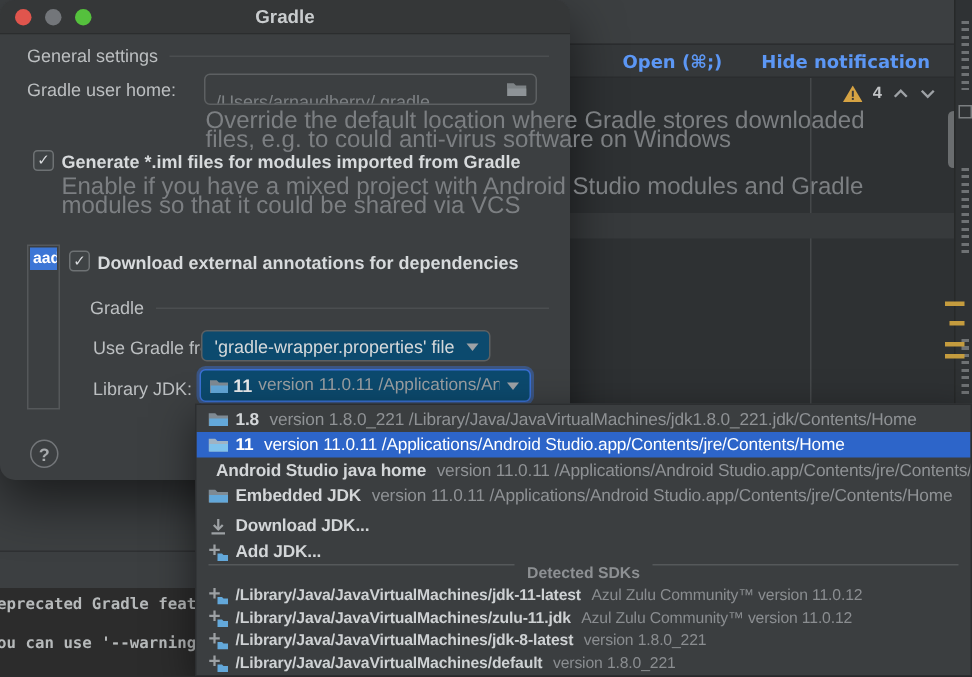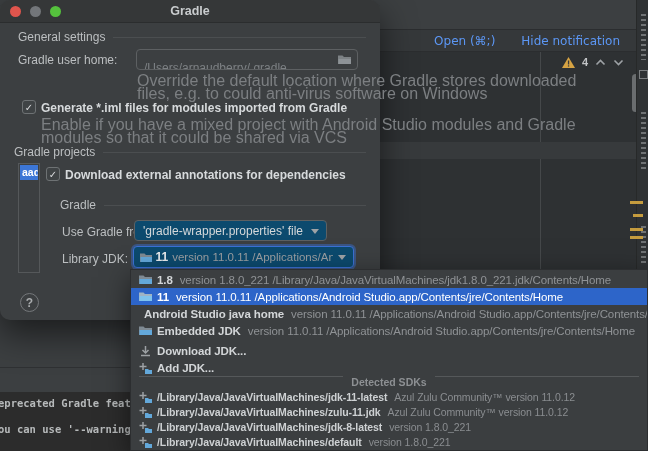--- a/index.html
+++ b/index.html
@@ -3,21 +3,21 @@
 <meta charset="utf-8">
 <style>
   html,body{margin:0;padding:0;background:#222;}
   .stage{position:relative;width:648px;height:451px;background:#3c3f41;overflow:hidden;
          font-family:"Liberation Sans",sans-serif;font-size:12px;color:#bcbfc1;}
 
   
   .notifbar{position:absolute;left:380px;top:29px;width:256px;height:23px;background:#35383a;
             border-top:1px solid #2b2d2f;border-bottom:1px solid #2b2d2f;box-sizing:border-box;
             display:flex;align-items:center;justify-content:flex-end;gap:26px;padding-right:16px;}
-  .link{color:#5c97f5;font-weight:400;font-size:12px;font-family:"DejaVu Sans","Liberation Sans",sans-serif;cursor:pointer;white-space:nowrap;}
+  .link{color:#5c97f5;font-weight:700;font-size:12px;font-family:"DejaVu Sans","Liberation Sans",sans-serif;cursor:pointer;white-space:nowrap;}
   .editor{position:absolute;left:380px;top:52px;width:256px;height:218px;background:#2e3133;}
   .editor .vdiv{position:absolute;left:160px;top:0;width:1px;height:218px;background:#45484a;}
   .editor .band{position:absolute;left:0;top:90px;width:256px;height:17px;background:#373a3c;}
   .warncluster{position:absolute;right:12px;top:4px;display:flex;align-items:center;gap:7px;}
   .warncount{color:#c2c4c6;font-size:11px;font-weight:700;}
   .vscroll{position:absolute;left:252px;top:22px;width:7px;height:38px;background:#6a6d6f;border-radius:3.5px;}
   .ystripe{position:absolute;width:13px;height:3px;background:#c59c3e;z-index:3;}
   .right-stripe{position:absolute;right:0;top:0;width:12px;height:451px;background:#2f3234;border-left:1px solid #272929;box-sizing:border-box;z-index:2;}
   .stub{position:absolute;left:4px;width:5px;background:repeating-linear-gradient(#6f7274 0 2px,transparent 2px 5px);}
   .stub.box{width:7px;height:7px;left:2px;background:none;border:1px solid #7b7e80;}
@@ -161,24 +161,20 @@
     <div class="abs helptxt" style="left:137px;top:72px;">Override the default location where Gradle stores downloaded</div>
     <div class="abs helptxt" style="left:137px;top:85px;">files, e.g. to could anti-virus software on Windows</div>
 
     <div class="abs cbx" style="left:22px;top:100px;">
       <span>✓</span>
     </div>
     <div class="abs cblbl" style="left:41px;top:101px;">Generate *.iml files for modules imported from Gradle</div>
     <div class="abs helptxt" style="left:41px;top:116px;">Enable if you have a mixed project with Android Studio modules and Gradle</div>
     <div class="abs helptxt" style="left:41px;top:129px;">modules so that it could be shared via VCS</div>
 
-    <div class="abs sechdr" style="left:14px;top:145px;width:352px;">
-      <span>Gradle projects</span>
-        <span class="rule"></span>
-    </div>
 
     <div class="abs projcol" style="left:18px;top:163px;">
       <div class="projsel">aad</div>
     </div>
 
     <div class="abs cbx" style="left:46px;top:167px;">
       <span>✓</span>
     </div>
     <div class="abs cblbl" style="left:65px;top:168px;">Download external annotations for dependencies</div>
 

